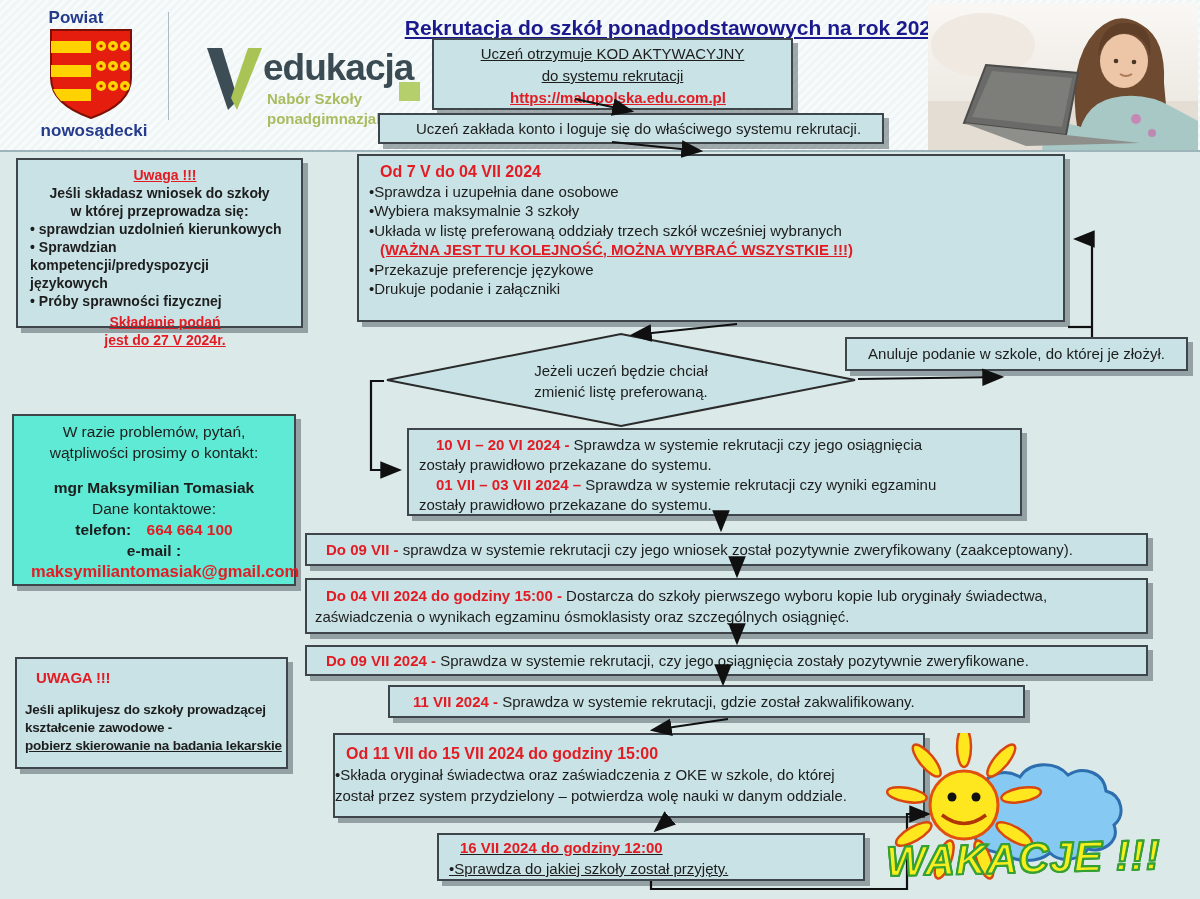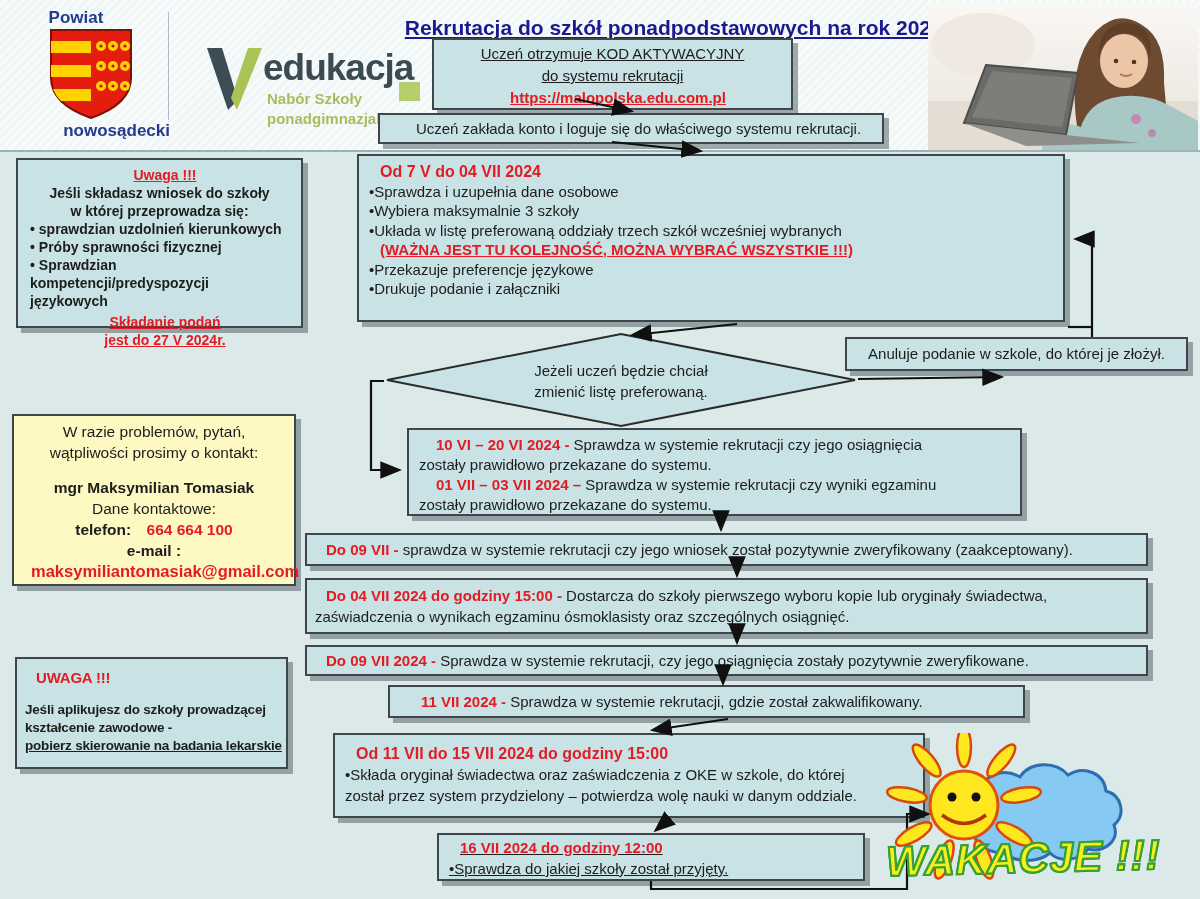--- a/index.html
+++ b/index.html
@@ -6,38 +6,38 @@
   #canvas{position:relative;width:1200px;height:899px;overflow:hidden;
     background:#dce9e9;font-family:"Liberation Sans","DejaVu Sans",sans-serif;color:#1d1d1d;}
 
   
   .header{position:absolute;left:0;top:0;width:1200px;height:150px;z-index:1;
     background:repeating-linear-gradient(135deg,#f0f5f6 0 3px,#f8fbfb 3px 6px);
     border-bottom:2px solid #9db4ba;}
   .powiat-top{position:absolute;left:20px;top:8px;width:112px;text-align:center;
     font-size:17px;font-weight:bold;color:#243a8c;}
   .crest{position:absolute;left:48px;top:28px;}
-  .powiat-bottom{position:absolute;left:18px;top:121px;width:152px;text-align:right;
+  .powiat-bottom{position:absolute;left:18px;top:121px;width:152px;text-align:center;
     font-size:17px;font-weight:bold;color:#243a8c;}
   .hdr-divider{position:absolute;left:168px;top:12px;width:1px;height:108px;background:#aebcc2;}
   .vlogo{position:absolute;left:207px;top:48px;}
   .logo-word{position:absolute;left:263px;top:47px;font-size:37px;font-weight:bold;
     letter-spacing:-1px;color:#3a4b54;}
   .logo-sub1{position:absolute;left:267px;top:90px;font-size:15px;font-weight:bold;color:#a9bd60;}
   .logo-sub2{position:absolute;left:267px;top:110px;font-size:15px;font-weight:bold;color:#a9bd60;}
   .logo-square{position:absolute;left:399px;top:82px;width:21px;height:19px;background:#b6cf6d;}
   .main-title{position:absolute;left:310px;top:16px;width:780px;text-align:center;
     font-size:21px;font-weight:bold;color:#1a1a8e;text-decoration:underline;}
   .photo{position:absolute;left:928px;top:3px;}
 
   
   .box{position:absolute;z-index:2;background:#c8e2e5;border:2px solid #3f464b;
     box-shadow:5px 5px 0 rgba(88,102,108,.55);font-size:15px;line-height:20px;
     box-sizing:border-box;}
-  .mint{background:#fef9c3;}
+  .mint{background:#5eead4;}
   .red{color:#e31b23;font-weight:bold;margin-left:11px;}
   .pre{white-space:pre-line;}
   .ctr{text-align:center;}
   .bold{font-weight:bold;}
   .und{text-decoration:underline;}
 
   .box-kod{left:432px;top:38px;width:361px;height:72px;padding-top:3px;}
   .box-kod div{line-height:22px;text-decoration:underline;}
   .box-konto{left:378px;top:113px;width:506px;height:31px;line-height:27px;padding-left:15px;}
 
@@ -57,28 +57,28 @@
   .box-czerwiec div{text-indent:6px;}
   .box-czerwiec .pre{text-indent:0;display:inline;}
 
   .box-kontakt{left:12px;top:414px;width:284px;height:172px;padding:5px 6px;
     font-size:15.5px;line-height:21px;}
   .box-kontakt .mail{font-size:16.5px;}
 
   .box-do09a{left:305px;top:533px;width:843px;height:33px;line-height:29px;padding-left:8px;}
   .box-do04{left:305px;top:578px;width:843px;height:56px;padding:5px 8px;line-height:21px;}
   .box-do09b{left:305px;top:645px;width:843px;height:31px;line-height:27px;padding-left:8px;}
-  .box-11vii{left:388px;top:685px;width:637px;height:33px;line-height:29px;padding-left:20px;}
+  .box-11vii{left:388px;top:685px;width:637px;height:33px;line-height:29px;padding-left:12px;}
 
   .box-uwaga2{left:15px;top:657px;width:273px;height:112px;padding:10px 8px;
     font-size:13.5px;line-height:18px;font-weight:bold;letter-spacing:-0.2px;}
   .box-uwaga2 .hd{font-size:15px;margin-bottom:14px;}
   .box-uwaga2 .lnk{white-space:nowrap;}
 
-  .box-od11{left:333px;top:733px;width:592px;height:85px;padding:8px 10px;line-height:21px;}
+  .box-od11{left:333px;top:733px;width:592px;height:85px;padding:8px 0;line-height:21px;}
   .box-od11 .hd{font-size:16px;}
   .box-16vii{left:437px;top:833px;width:428px;height:48px;padding:2px 10px;line-height:21px;text-decoration:underline;}
 
   
   .connectors{position:absolute;left:0;top:0;z-index:3;pointer-events:none;}
   .decor{position:absolute;z-index:5;}
   .wakacje{position:absolute;left:886px;top:834px;width:312px;z-index:6;
     font-size:42px;font-weight:bold;font-style:italic;letter-spacing:1px;
     color:#f7ee1d;-webkit-text-stroke:2px #35a035;
     text-shadow:1px 1px 0 #2f9e2f,-1px -1px 0 #2f9e2f,1px -1px 0 #2f9e2f,-1px 1px 0 #2f9e2f;
@@ -174,23 +174,23 @@
     </div>
 
     <div class="box box-konto ctr">Uczeń zakłada konto i loguje się do właściwego systemu rekrutacji.</div>
   </div>
 
   <div class="box box-uwaga1 ctr">
     <div class="red und">Uwaga !!!</div>
     <div class="pre">Jeśli składasz wniosek do szkoły
 w której przeprowadza się:</div>
     <div class="blt">• sprawdzian uzdolnień kierunkowych</div>
-    <div class="blt">• Próby sprawności fizycznej</div>
     <div class="blt">• Sprawdzian kompetencji/predyspozycji
    językowych</div>
+    <div class="blt">• Próby sprawności fizycznej</div>
     <div class="red und pre" style="margin-top:3px">Składanie podań
 jest do 27 V 2024r.</div>
   </div>
 
   <div class="box box-kontakt mint ctr">
     <div class="pre">W razie problemów, pytań,
 wątpliwości prosimy o kontakt:</div>
     <div style="height:14px"></div>
     <div class="bold">mgr Maksymilian Tomasiak</div>
     <div>Dane kontaktowe:</div>

